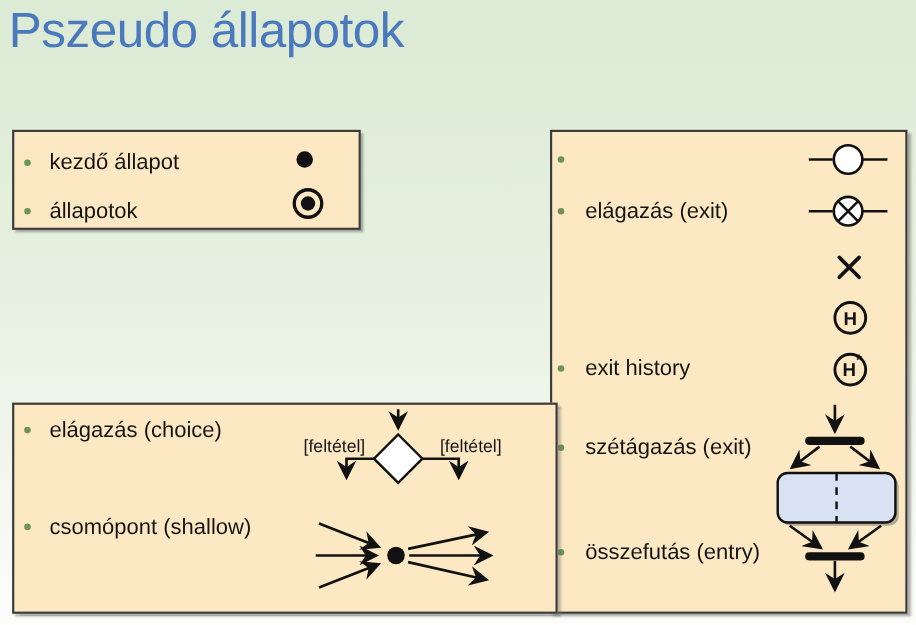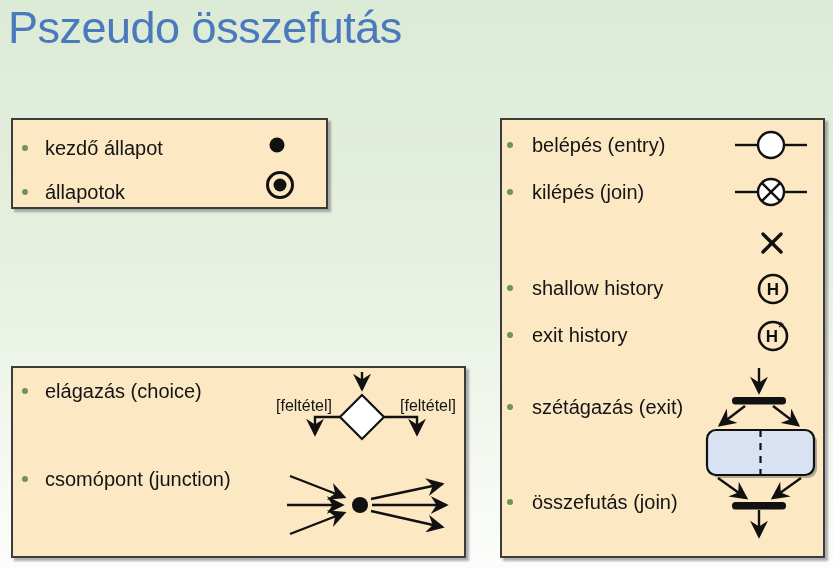--- a/index.html
+++ b/index.html
@@ -18,21 +18,21 @@
   .box{
     position:absolute;
     background:#fce9c4;
     border:2px solid #3c3c3c;
     box-shadow:3px 3px 2px rgba(110,110,110,.55);
     box-sizing:border-box;
     padding-left:16px;
   }
   .box-states{left:11px;top:118px;width:317px;height:91px;}
   .box-pseudo{left:500px;top:118px;width:325px;height:440px;}
-  .box-choice{left:11px;top:366px;width:455px;height:192px;}
+  .box-choice{left:11px;top:366px;width:496px;height:192px;}
   .row{
     position:absolute;left:0;display:flex;align-items:center;
     height:28px;white-space:nowrap;
   }
   .bullet{
     width:6px;height:6px;border-radius:50%;
     background:#6f9454;flex:0 0 auto;
   }
   .row .label{
     color:#141414;font-size:20px;line-height:1;
@@ -51,21 +51,21 @@
 <svg width="0" height="0" style="position:absolute" aria-hidden="true">
   <defs>
     <marker id="arr" viewBox="0 0 10 10" refX="8.5" refY="5" markerWidth="7.5" markerHeight="7.5" orient="auto-start-reverse">
       <path d="M0,0 L10,5 L0,10 L3.2,5 Z" fill="#111"></path>
     </marker>
   </defs>
 </svg>
 
 <div class="slide">
 
-  <h1 class="title">Pszeudo összefutás</h1>
+  <h1 class="title">Pszeudo állapotok</h1>
 
   <section class="box box-states">
     <div class="row" style="top:14px">
       <span class="bullet"></span>
       <span class="label">kezdő állapot</span>
     </div>
     <div class="row" style="top:58px">
       <span class="bullet"></span>
       <span class="label">állapotok</span>
     </div>
@@ -74,41 +74,36 @@
     </svg>
     <svg class="icon" style="left:252px;top:50px" width="30" height="30">
       <circle cx="15" cy="15" r="12.5" fill="none" stroke="#111" stroke-width="3"></circle>
       <circle cx="15" cy="15" r="6.5" fill="#111"></circle>
     </svg>
   </section>
 
   <section class="box box-pseudo">
     <div class="row" style="top:11px">
       <span class="bullet"></span>
-      <span class="label">belépés (entry)</span>
     </div>
     <div class="row" style="top:58px">
       <span class="bullet"></span>
-      <span class="label">kilépés (join)</span>
-    </div>
-    <div class="row" style="top:154px">
-      <span class="bullet"></span>
-      <span class="label">shallow history</span>
+      <span class="label">elágazás (exit)</span>
     </div>
     <div class="row" style="top:201px">
       <span class="bullet"></span>
       <span class="label">exit history</span>
     </div>
     <div class="row" style="top:273px">
       <span class="bullet"></span>
       <span class="label">szétágazás (exit)</span>
     </div>
     <div class="row" style="top:368px">
       <span class="bullet"></span>
-      <span class="label">összefutás (join)</span>
+      <span class="label">összefutás (entry)</span>
     </div>
 
     <svg class="icon" style="left:233px;top:9px" width="72" height="32">
       <line x1="0" y1="16" x2="22" y2="16" stroke="#111" stroke-width="2.4"></line>
       <circle cx="36" cy="16" r="13" fill="#fff" stroke="#111" stroke-width="2.4"></circle>
       <line x1="49.5" y1="16" x2="72" y2="16" stroke="#111" stroke-width="2.4"></line>
     </svg>
 
     <svg class="icon" style="left:233px;top:56px" width="72" height="32">
       <line x1="0" y1="16" x2="22" y2="16" stroke="#111" stroke-width="2.4"></line>
@@ -149,21 +144,21 @@
     </svg>
   </section>
 
   <section class="box box-choice">
     <div class="row" style="top:9px">
       <span class="bullet"></span>
       <span class="label">elágazás (choice)</span>
     </div>
     <div class="row" style="top:97px">
       <span class="bullet"></span>
-      <span class="label">csomópont (junction)</span>
+      <span class="label">csomópont (shallow)</span>
     </div>
 
     <svg class="icon" style="left:249px;top:2px" width="210" height="80" viewBox="0 0 210 80">
       <line x1="100" y1="2" x2="100" y2="19" stroke="#111" stroke-width="2.4" marker-end="url(#arr)"></line>
       <polygon points="100,25 122,47 100,69 78,47" fill="#fff" stroke="#111" stroke-width="2.2"></polygon>
       <polyline points="78,47 53,47 53,64" fill="none" stroke="#111" stroke-width="2.4" marker-end="url(#arr)"></polyline>
       <polyline points="122,47 155,47 155,64" fill="none" stroke="#111" stroke-width="2.4" marker-end="url(#arr)"></polyline>
       <text class="guard" x="42" y="41" text-anchor="middle">[feltétel]</text>
       <text class="guard" x="166" y="41" text-anchor="middle">[feltétel]</text>
     </svg>

